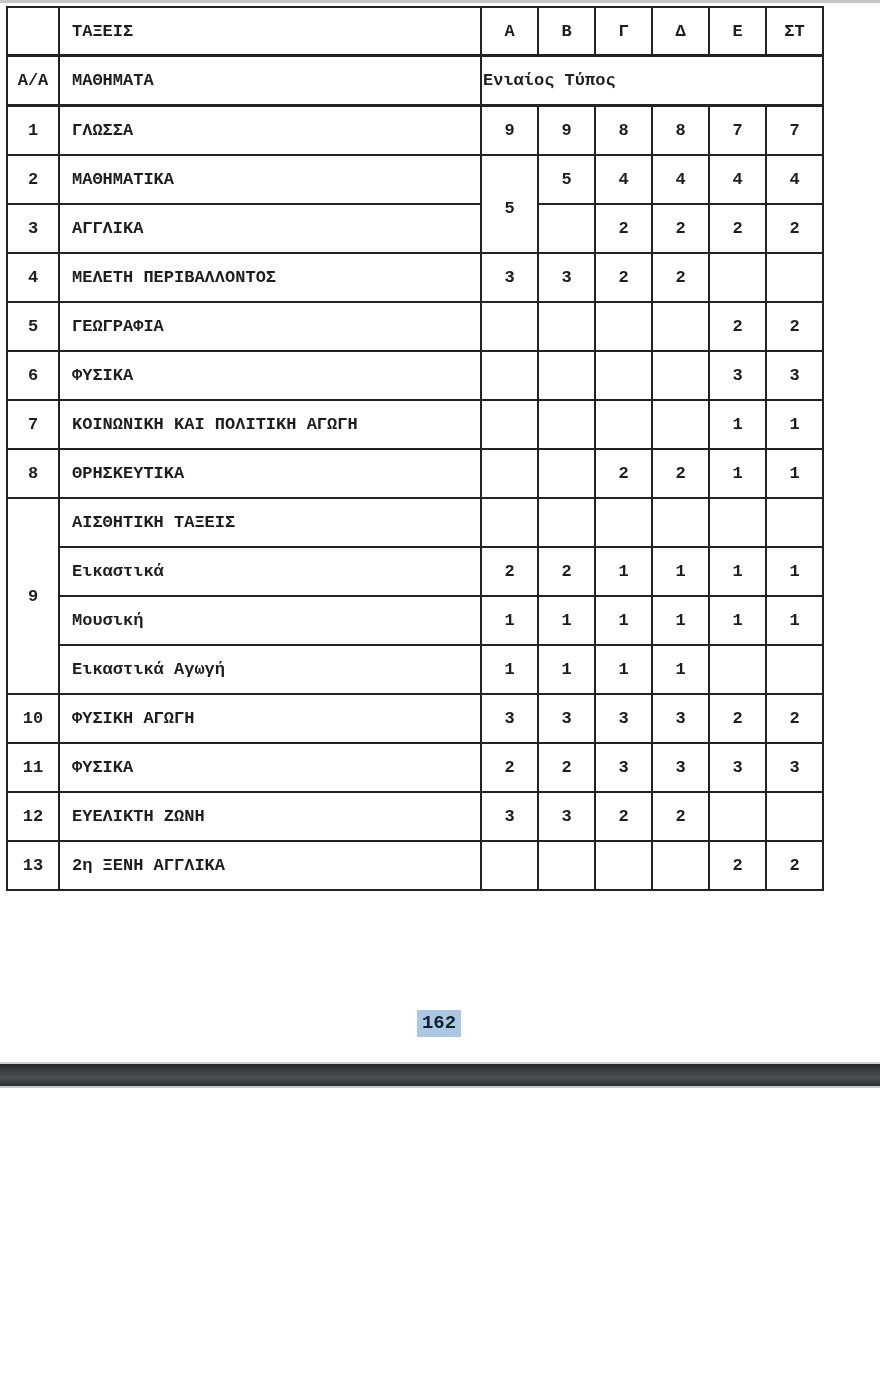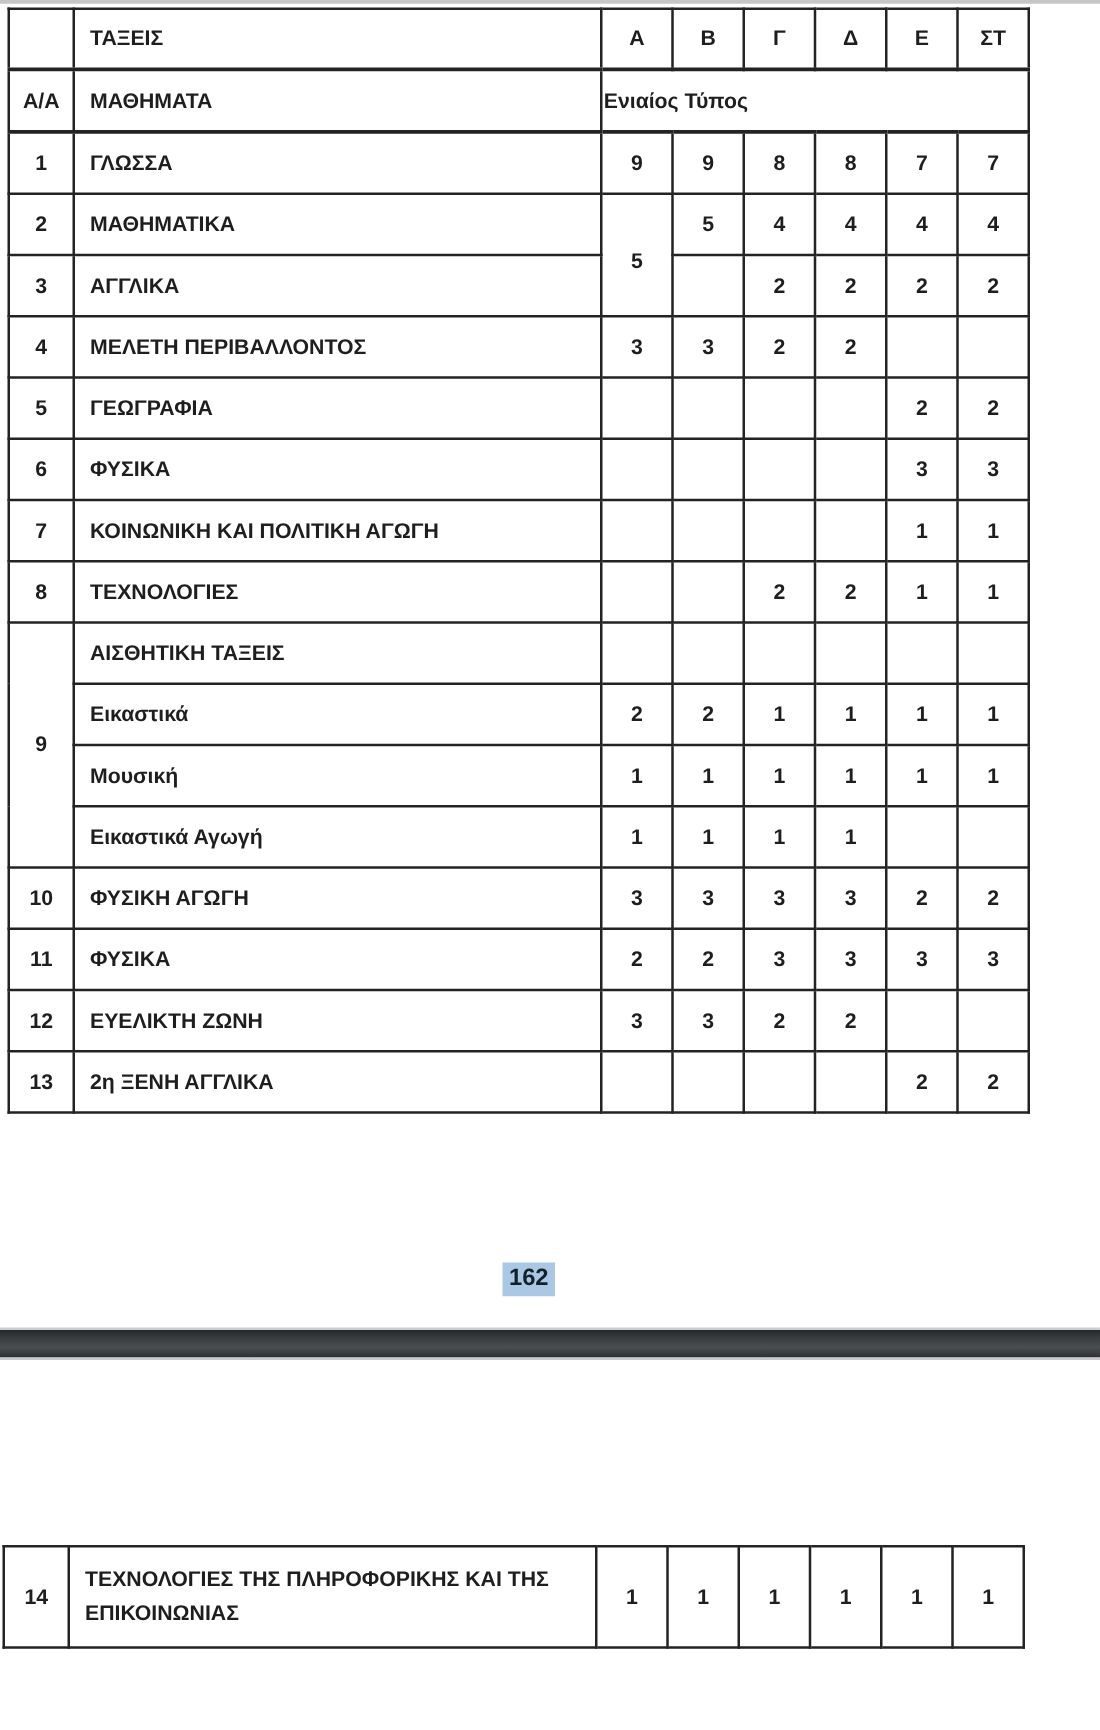--- a/index.html
+++ b/index.html
@@ -1,20 +1,20 @@
 <!DOCTYPE html>
 <html><head>
 <meta charset="utf-8">
 <style>
   html,body{margin:0;padding:0;background:#ffffff;}
   .page{
     position:relative;
     width:880px;height:1384px;
     background:#ffffff;
-    font-family:Liberation Sans, sans-serif;
+    font-family:Liberation Mono, monospace;
     font-weight:bold;
     color:#1e1e1e;
     overflow:hidden;
   }
   .top-rule{
     position:absolute;top:0;left:0;right:0;height:3px;
     background:#c6c6c6;
   }
   table{border-collapse:collapse;table-layout:fixed;}
   .tbl{position:absolute;background:#ffffff;}
@@ -36,21 +36,21 @@
   .clabel{padding-left:12px;text-align:left;}
   .cval{text-align:center;font-size:18px;}
   .cnum{text-align:center;font-size:18px;margin-left:32px;}
   .chead{text-align:center;font-size:18px;}
   .span-head{text-align:left;font-size:18px;font-weight:bold;}
   .merge-top{vertical-align:top;padding-top:10px;}
   .tbl2 td.row14{height:77px;}
   .tbl2 td.rowtot{height:46px;}
   .lbl-wrap{max-width:372px;line-height:1.55;}
   .pagenum-wrap{
-    position:absolute;top:1010px;left:0;width:846px;
+    position:absolute;top:1010px;left:16px;width:846px;
     text-align:center;
   }
   .pagenum{
     display:inline-block;
     padding:2px 5px 3px 5px;
     font-size:19px;font-weight:bold;
   }
   .separator-bar{
     position:absolute;top:1062px;left:0;right:0;height:22px;
     border-top:2px solid #cdcdcd;
@@ -156,21 +156,21 @@
         <td class="clabel">ΚΟΙΝΩΝΙΚΗ ΚΑΙ ΠΟΛΙΤΙΚΗ ΑΓΩΓΗ</td>
         <td class="cval"></td>
         <td class="cval"></td>
         <td class="cval"></td>
         <td class="cval"></td>
         <td class="cval">1</td>
         <td class="cval">1</td>
       </tr>
       <tr>
         <td class="cnum">8</td>
-        <td class="clabel">ΤΕΧΝΟΛΟΓΙΕΣ</td>
+        <td class="clabel">ΘΡΗΣΚΕΥΤΙΚΑ</td>
         <td class="cval"></td>
         <td class="cval"></td>
         <td class="cval">2</td>
         <td class="cval">2</td>
         <td class="cval">1</td>
         <td class="cval">1</td>
       </tr>
 
       <tr>
         <td class="cnum" rowspan="4">9</td>
@@ -264,27 +264,15 @@
       <col class="col-num">
         <col class="col-label">
       <col class="col-val">
         <col class="col-val">
         <col class="col-val">
       <col class="col-val">
         <col class="col-val">
         <col class="col-val">
     </colgroup>
     <tbody>
-      <tr>
-        <td class="cnum row14">14</td>
-        <td class="clabel row14">
-          <div class="lbl-wrap">ΤΕΧΝΟΛΟΓΙΕΣ ΤΗΣ ΠΛΗΡΟΦΟΡΙΚΗΣ ΚΑΙ ΤΗΣ ΕΠΙΚΟΙΝΩΝΙΑΣ</div>
-        </td>
-        <td class="cval row14">1</td>
-        <td class="cval row14">1</td>
-        <td class="cval row14">1</td>
-        <td class="cval row14">1</td>
-        <td class="cval row14">1</td>
-        <td class="cval row14">1</td>
-      </tr>
     </tbody>
   </table>
 </div>
 
 </body></html>

